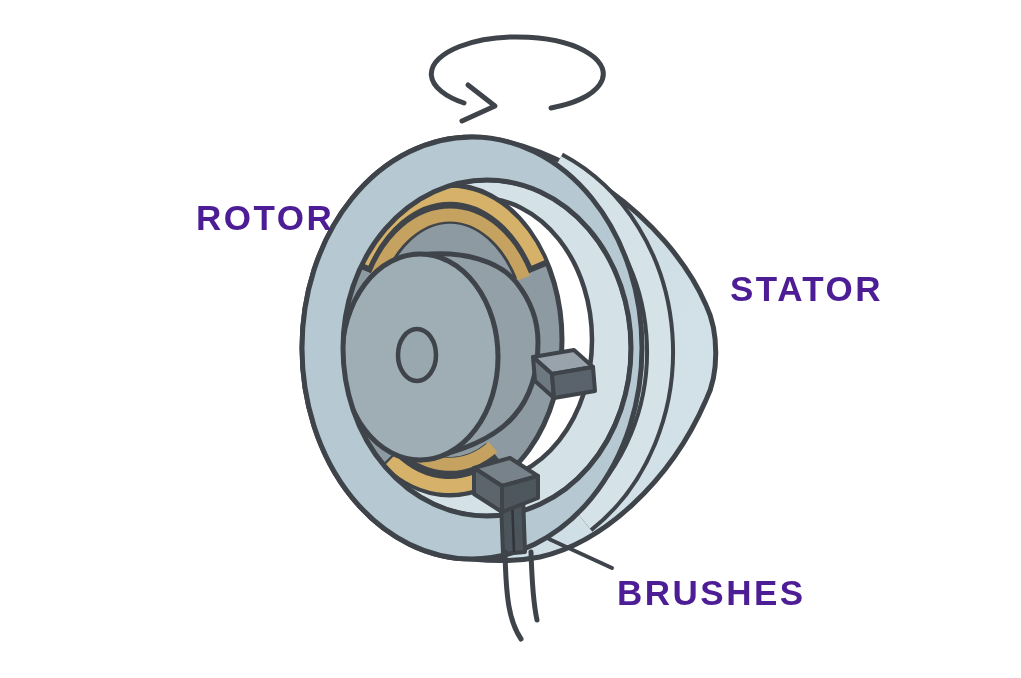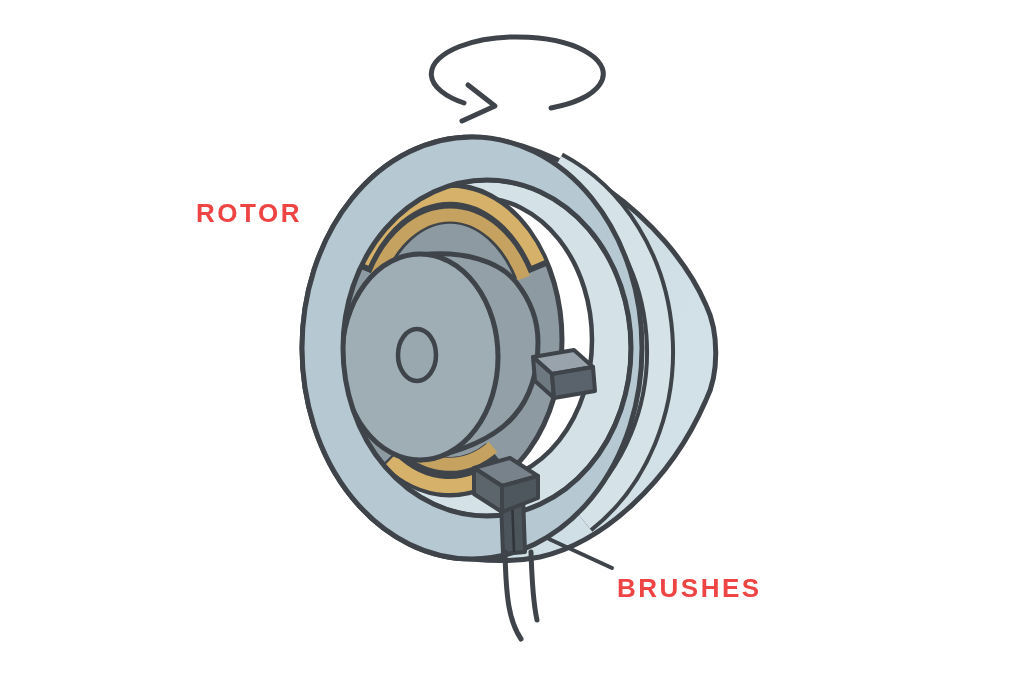--- a/index.html
+++ b/index.html
@@ -7,23 +7,23 @@
     position: relative;
     width: 1021px;
     height: 678px;
     background: #ffffff;
     overflow: hidden;
     font-family: "Liberation Sans", sans-serif;
   }
   .stage svg { position: absolute; left: 0; top: 0; }
   .part-label {
     position: absolute;
-    color: #ef4444;
+    color: #4c1d95;
     font-weight: bold;
-    font-size: 26px;
+    font-size: 35px;
     letter-spacing: 2.5px;
     line-height: 1;
     white-space: nowrap;
     user-select: none;
   }
   .label-rotor   { left: 196px; top: 200px; }
   .label-stator  { left: 730px; top: 271px; }
   .label-brushes { left: 617px; top: 561px; margin-top: 14px; }
 </style>
 </head>
@@ -92,15 +92,16 @@
 
     <g fill="none" stroke="#3e444a" stroke-width="5" stroke-linecap="round">
       <path d="M 505 552 C 506 598 509 621 521 639"></path>
       <path d="M 531 552 C 532 584 533 602 537 620"></path>
     </g>
 
     <path d="M 549 539 L 612 568" fill="none" stroke="#3e444a" stroke-width="4" stroke-linecap="round"></path>
   </svg>
 
   <div class="part-label label-rotor">ROTOR</div>
+  <div class="part-label label-stator">STATOR</div>
   <div class="part-label label-brushes">BRUSHES</div>
 
 </div>
 
 </body></html>

